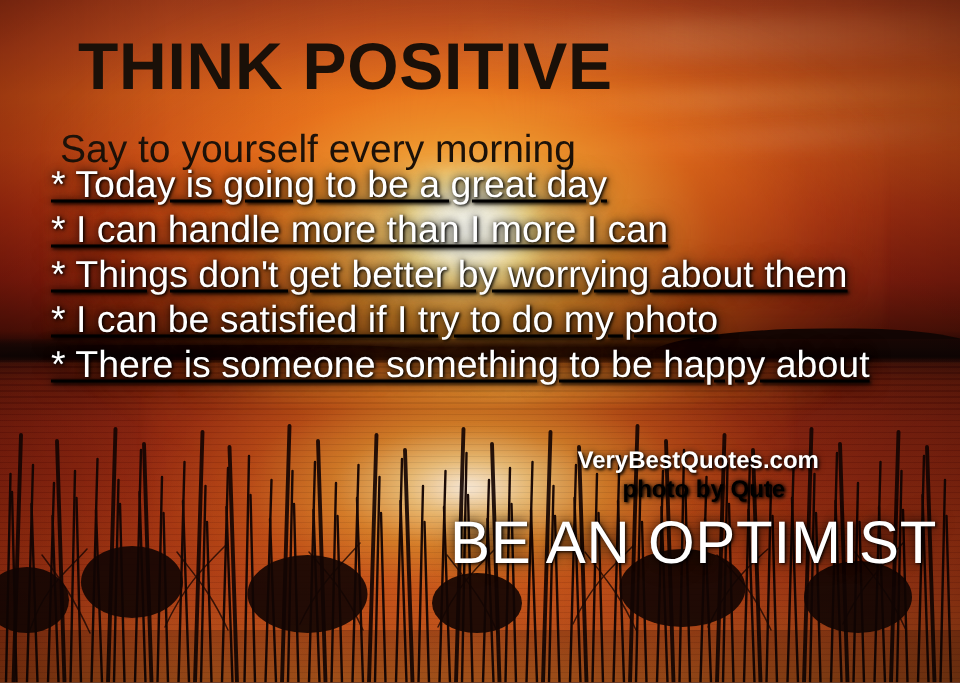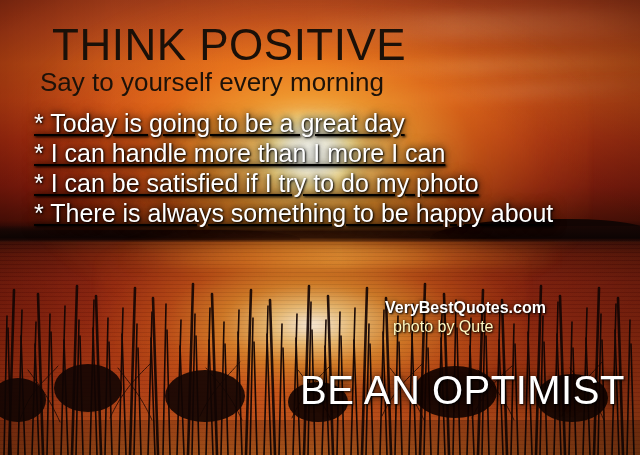--- a/index.html
+++ b/index.html
@@ -201,24 +201,24 @@
   .reeds svg { display: block; width: 100%; height: 100%; }
 
   
   .txt { position: absolute; white-space: nowrap; }
 
   #title {
     left: 52px; top: 20px;
     font-size: 44px;
     letter-spacing: 0.5px;
     color: #1a1008;
-    font-weight: 400;
+    font-weight: 700;
   }
   #subtitle {
-    left: 40px; top: 67px;
+    left: 40px; top: 84px;
     font-size: 26px;
     color: #1d1209;
     font-weight: 400;
   }
 
   .quote-list {
     position: absolute;
     left: 34px;
     top: 108px;
     margin: 0;
@@ -231,42 +231,43 @@
     line-height: 30px;
     color: #ffffff;
     white-space: nowrap;
     text-shadow:
       0 0 6px rgba(0,0,0,0.85),
       0 0 14px rgba(0,0,0,0.55),
       1px 1px 2px rgba(0,0,0,0.9);
   }
 
   #tagline {
-    left: 300px; top: 368px;
+    left: 300px; top: 340px;
     font-size: 40px;
     letter-spacing: 0.5px;
     color: #ffffff;
     text-shadow:
       0 0 7px rgba(0,0,0,0.75),
       0 0 16px rgba(0,0,0,0.45),
       1px 1px 2px rgba(0,0,0,0.85);
   }
 
   #credit-site {
     left: 385px; top: 299px;
     font-size: 16px;
     color: #ffffff;
     text-shadow: 0 0 5px rgba(0,0,0,0.8), 1px 1px 2px rgba(0,0,0,0.9);
     font-weight: bold;
   }
   #credit-photo {
-    left: 393px; top: 318px;
+    left: 415px; top: 318px;
     font-size: 16px;
-    color: #fef9c3;
+    color: #000000;
     text-shadow: 0 0 5px rgba(0,0,0,0.8), 1px 1px 2px rgba(0,0,0,0.9);
+    font-weight: bold;
   }
 </style>
 </head>
 <body>
 
 <div id="poster">
 
   <div class="layer bg-base"></div>
   <div class="layer bg-hsweep"></div>
 
@@ -433,22 +434,23 @@
 
   <div class="layer vignette"></div>
 
   <div class="txt" id="title">THINK POSITIVE</div>
 
   <div class="txt" id="subtitle">Say to yourself every morning</div>
 
   <ul class="quote-list">
     <li>* Today is going to be a great day</li>
     <li>* I can handle more than I more I can</li>
+    <li>* Things don't get better by worrying about them</li>
     <li>* I can be satisfied if I try to do my photo</li>
-    <li>* There is always something to be happy about</li>
+    <li>* There is someone something to be happy about</li>
   </ul>
 
   <div class="txt" id="credit-site">VeryBestQuotes.com</div>
 
   <div class="txt" id="credit-photo">photo by Qute</div>
 
   <div class="txt" id="tagline">BE AN OPTIMIST</div>
 
 </div>
 

